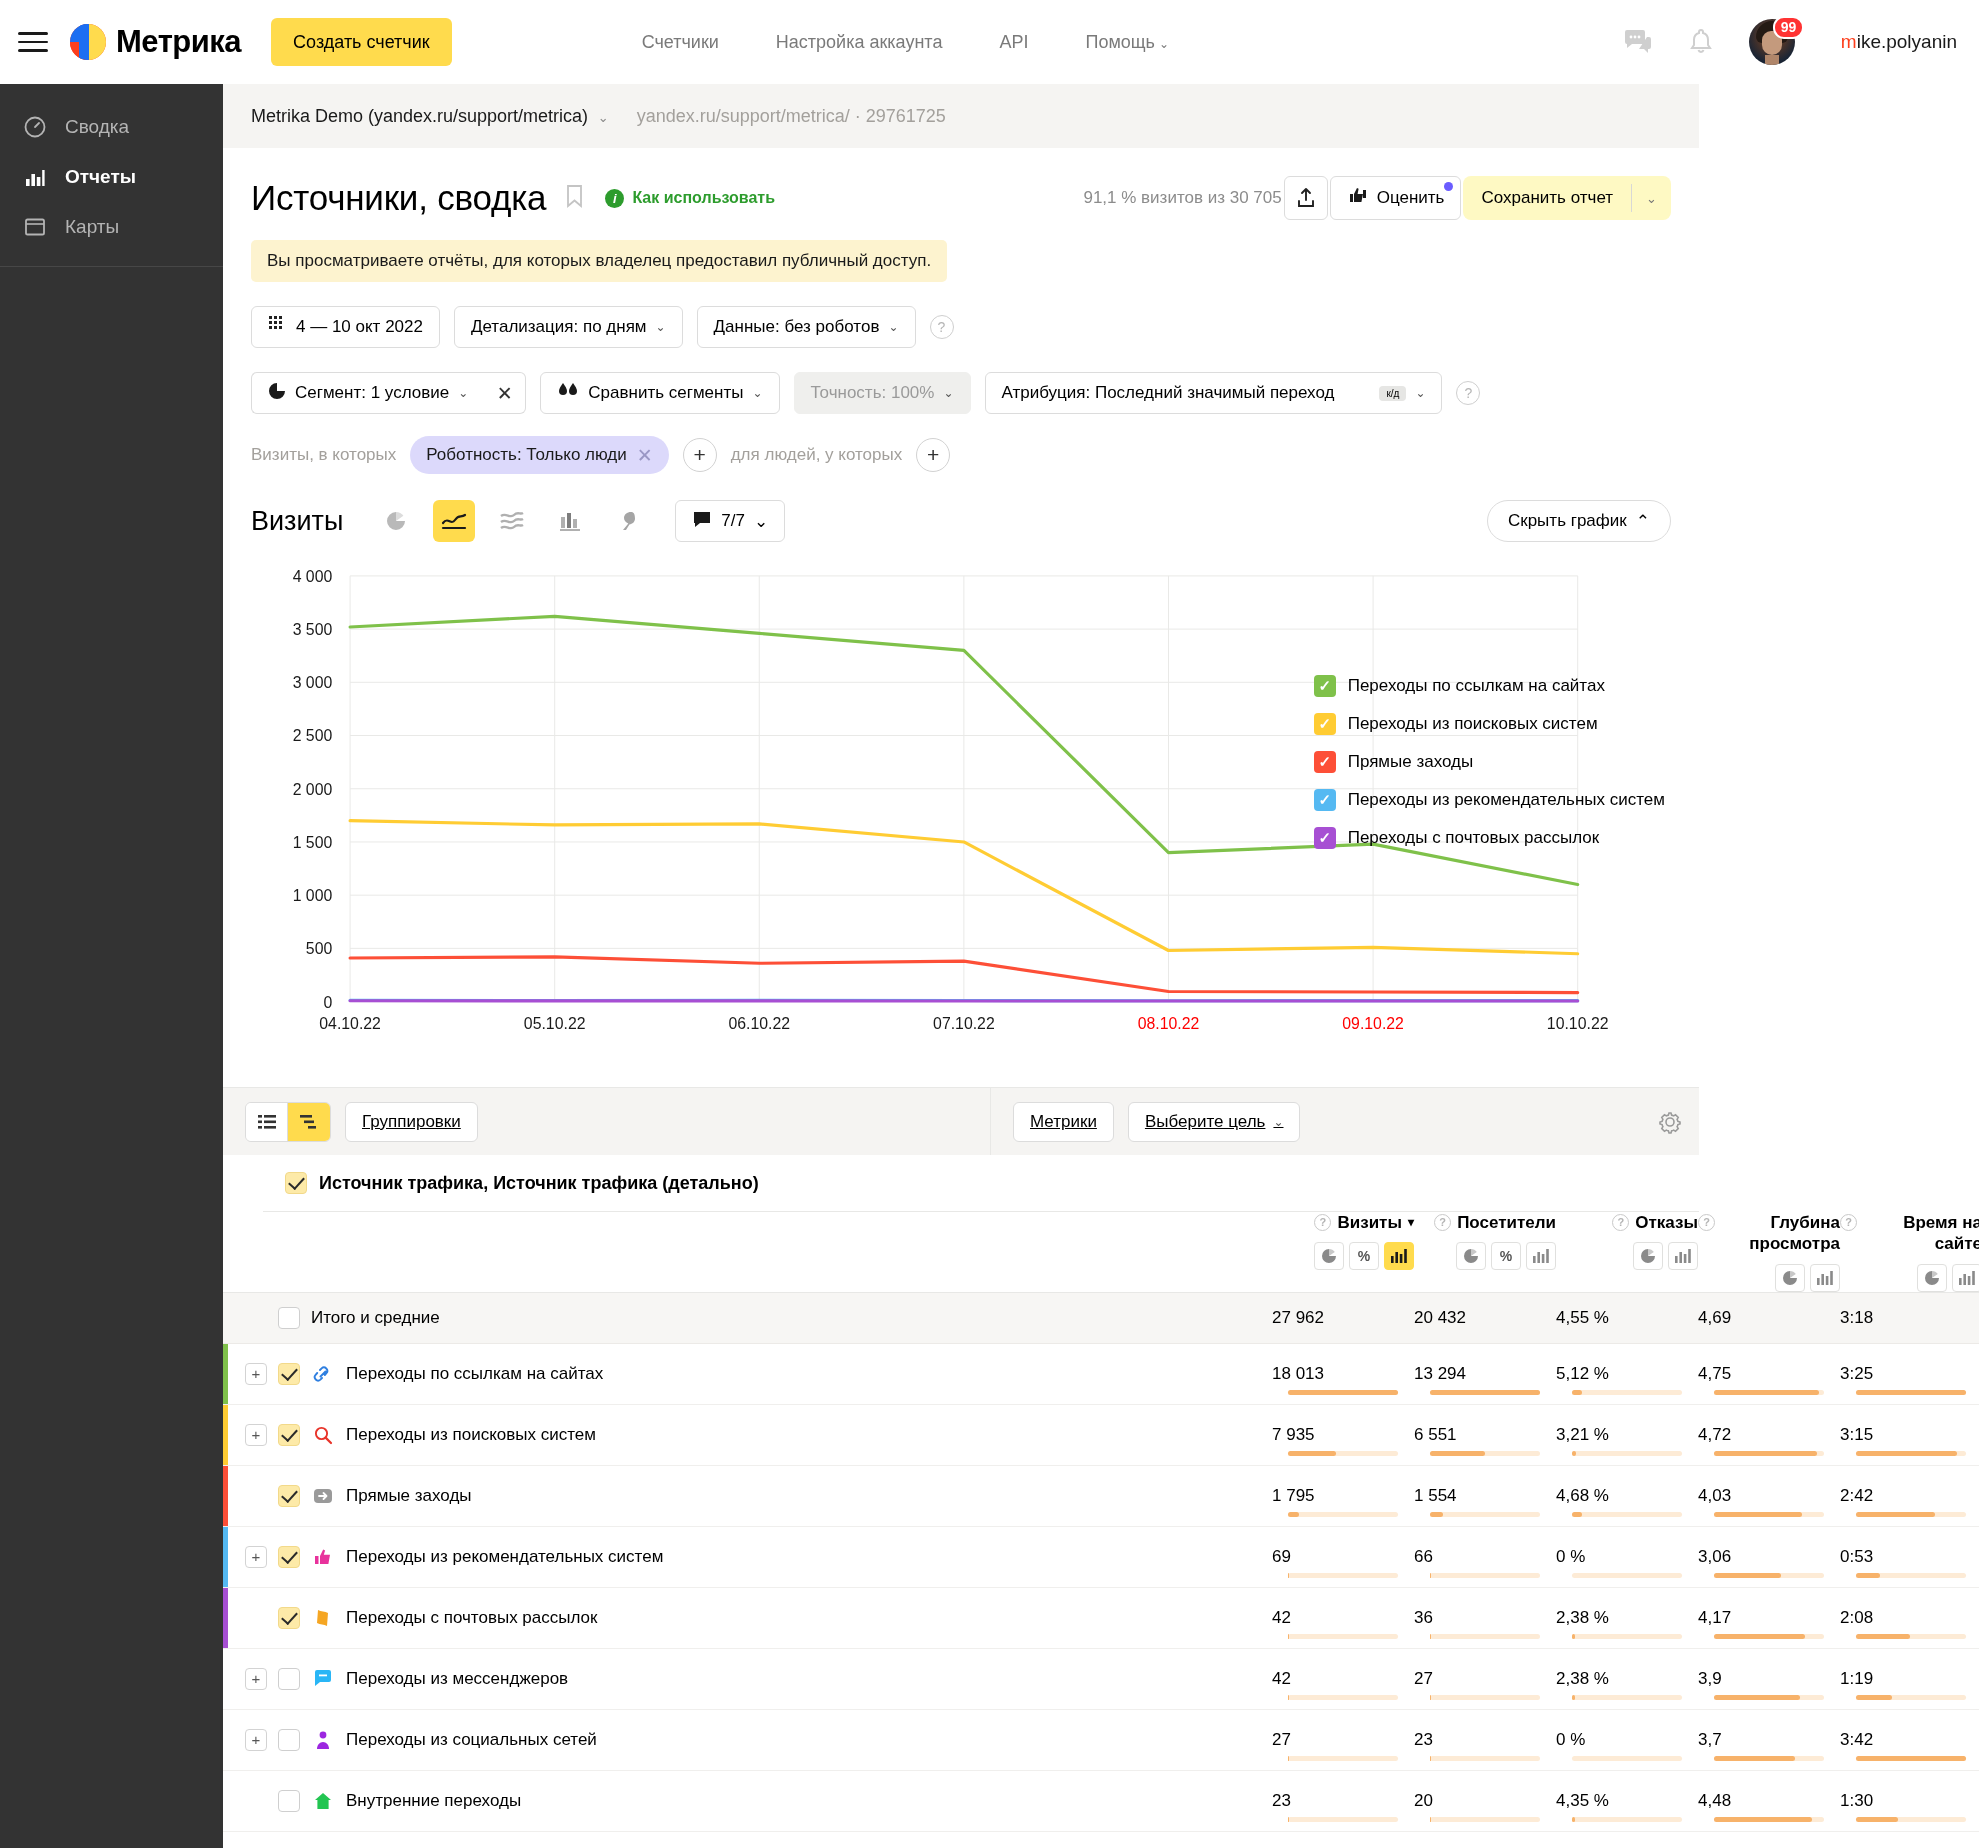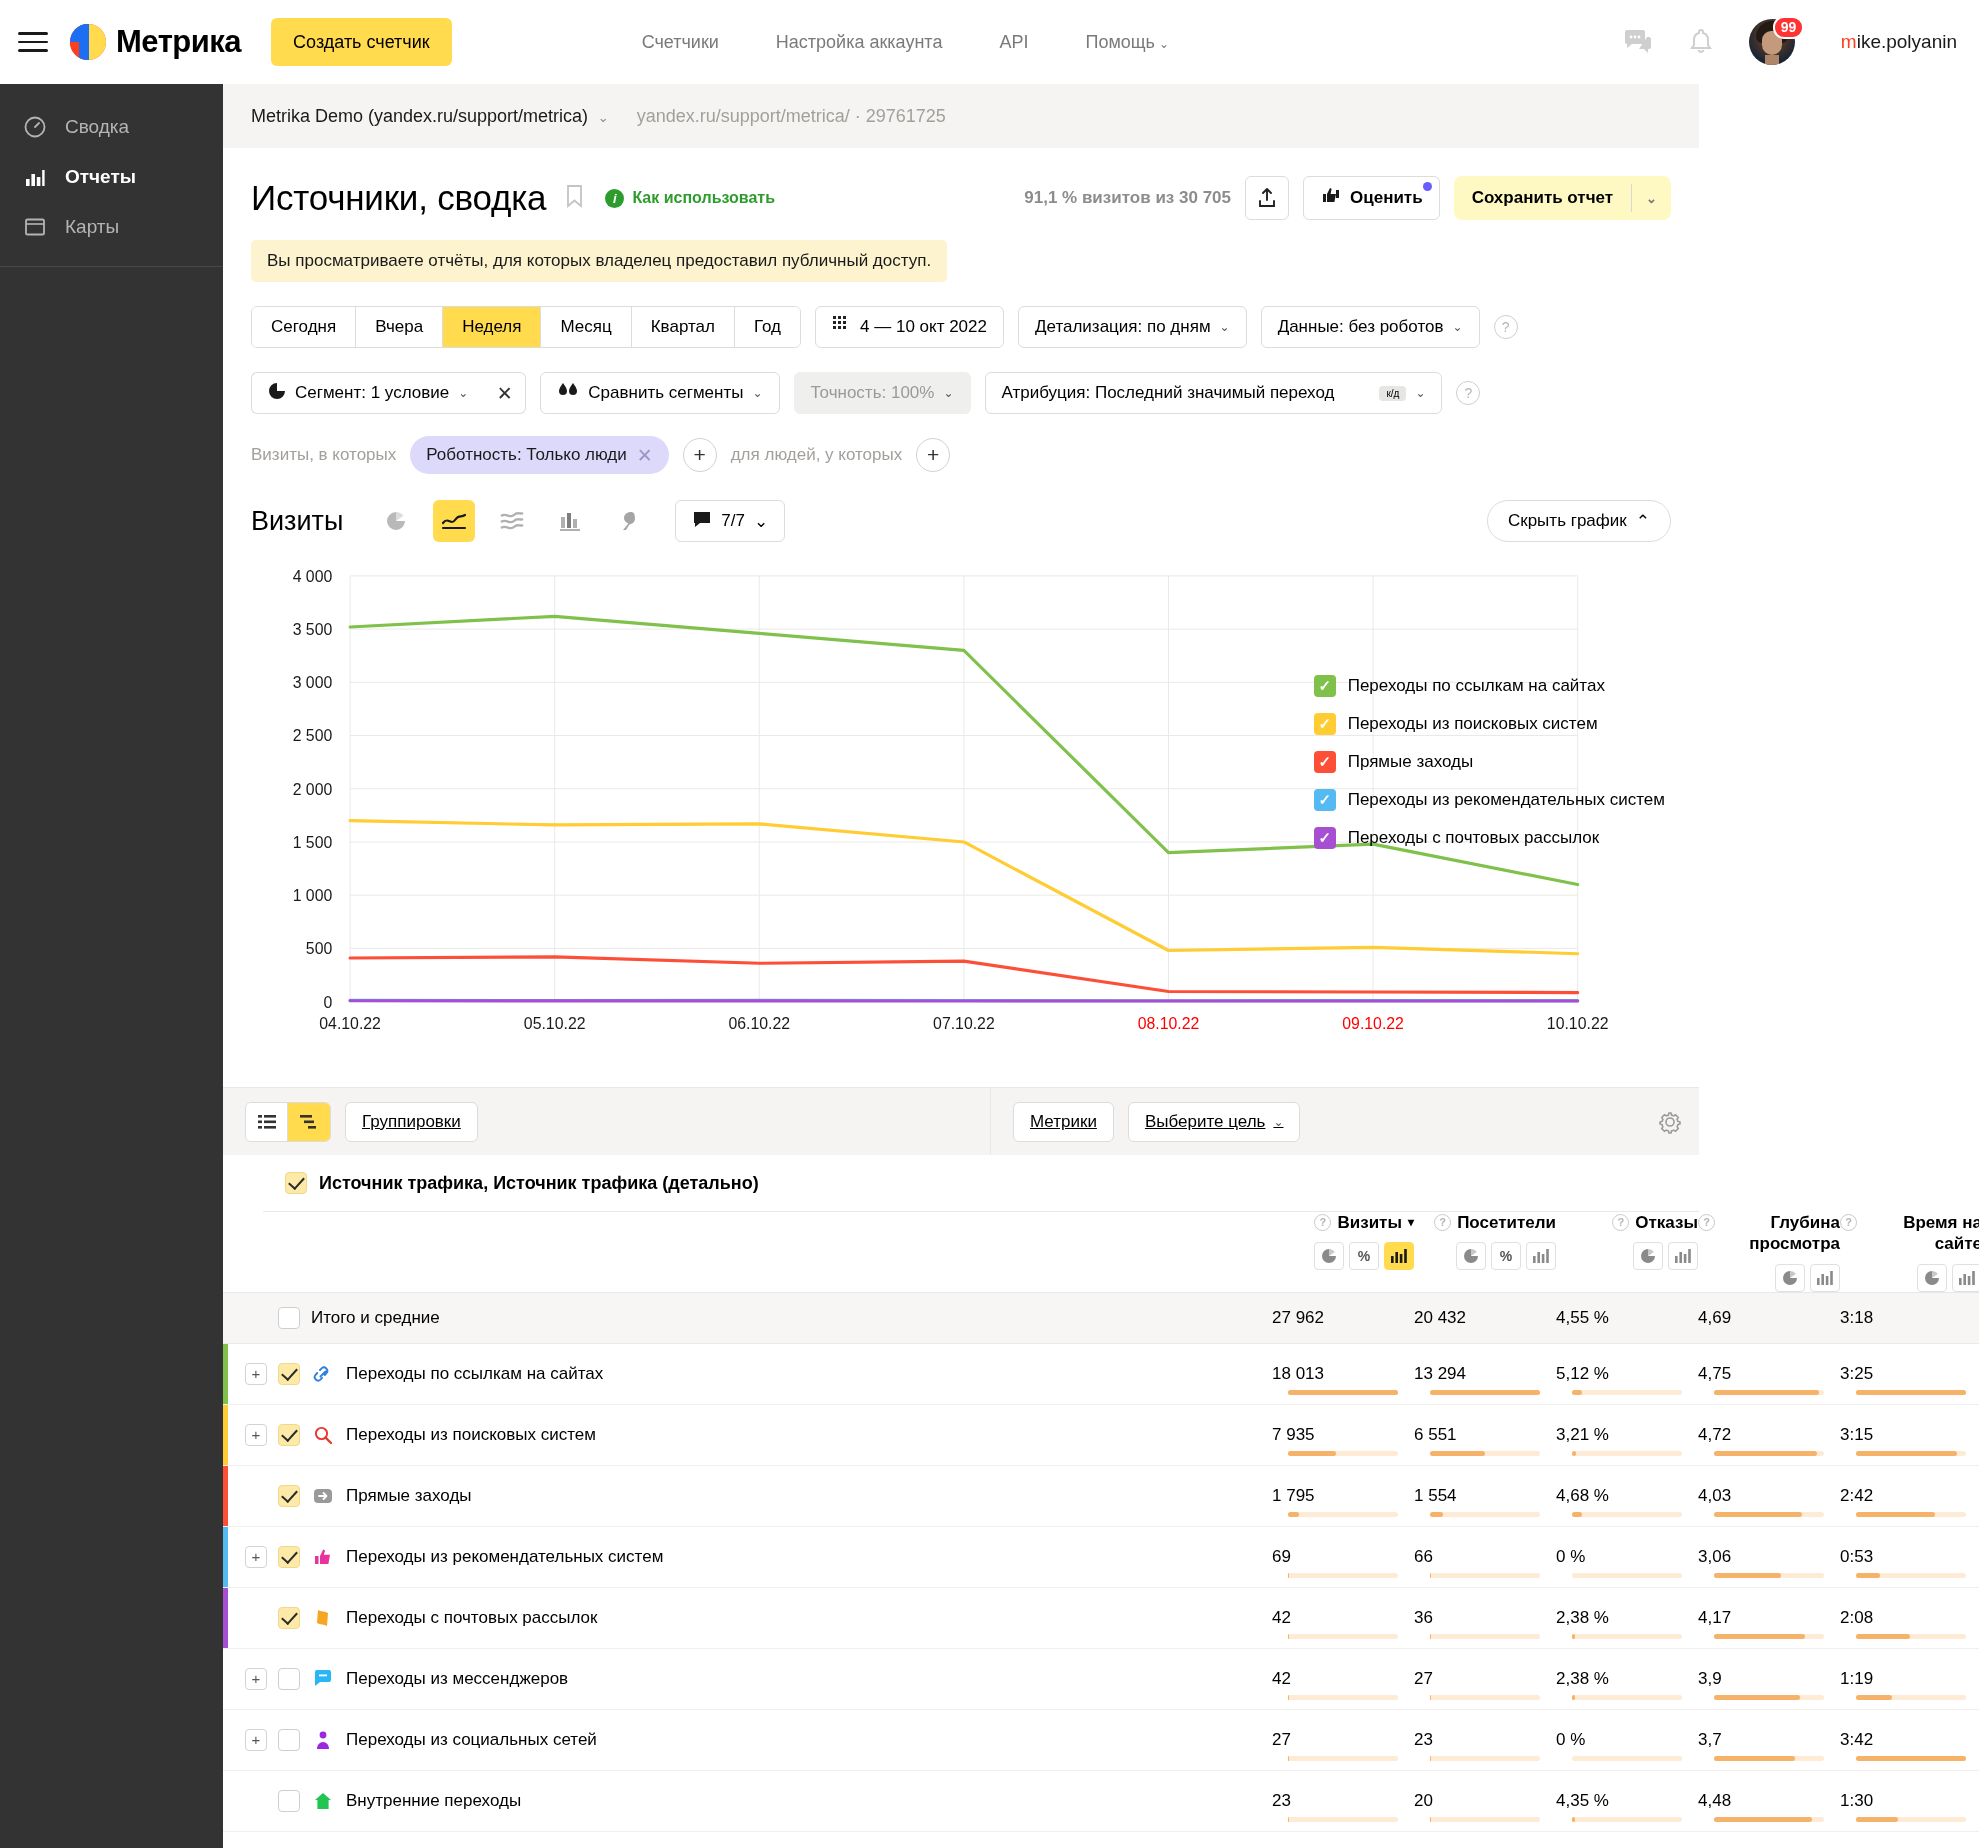--- a/index.html
+++ b/index.html
@@ -85,21 +85,21 @@
   .crumb-sub { color:#a3a09c; white-space:nowrap; }
 
   .titlerow { display:flex; align-items:center; padding:28px 28px 0 28px; }
   .page-title { font-size:35px; font-weight:400; color:#000; letter-spacing:-0.2px; }
   .bookmark-ico { margin-left:20px; cursor:pointer; }
   .howto { display:flex; align-items:center; gap:8px; margin-left:22px; color:#2d9c2d;
            font-size:16px; font-weight:700; cursor:pointer; white-space:nowrap;}
   .info-dot { width:19px; height:19px; border-radius:50%; background:#2d9c2d; color:#fff;
               font-size:13px; font-weight:700; display:flex; align-items:center;
               justify-content:center; font-style:italic; }
-  .title-right { margin-left:auto; display:flex; align-items:center; gap:14px;font-weight:bold; }
+  .title-right { margin-left:auto; display:flex; align-items:center; gap:2px; }
   .visit-share { color:#8c8c8c; font-size:17px; white-space:nowrap; }
   .sq-btn { width:44px; height:44px; border:1px solid #dcdcdc; border-radius:6px; background:#fff;
             display:flex; align-items:center; justify-content:center; cursor:pointer; }
   .rate-btn { height:44px; border:1px solid #dcdcdc; border-radius:6px; background:#fff;
             display:flex; align-items:center; gap:8px; padding:0 16px; cursor:pointer;
             position:relative; font-size:17px; }
   .rate-dot { position:absolute; right:7px; top:5px; width:9px; height:9px; border-radius:50%;
               background:#6a5cff; }
   .save-btn { height:44px; background:#fef9c3; border-radius:8px; display:flex; align-items:center;
               font-size:17px; cursor:pointer; }
@@ -343,28 +343,20 @@
         <span class="lbl">Сохранить отчет</span>
         <span class="div"></span>
         <span class="cv">⌄</span>
       </div>
     </div>
   </div>
 
   <div class="notice">Вы просматриваете отчёты, для которых владелец предоставил публичный доступ.</div>
 
   <div class="ctrlrow">
-    <div class="seg-group">
-      <div>Сегодня</div>
-      <div>Вчера</div>
-      <div class="on">Неделя</div>
-      <div>Месяц</div>
-      <div>Квартал</div>
-      <div>Год</div>
-    </div>
     <div class="pill">
       <span>
         <svg width="19" height="19" viewBox="0 0 19 19">
             <g fill="#222">
               <rect x="1" y="1" width="3" height="3"></rect>
               <rect x="6" y="1" width="3" height="3"></rect>
               <rect x="11" y="1" width="3" height="3"></rect>
               <rect x="1" y="6" width="3" height="3"></rect>
               <rect x="6" y="6" width="3" height="3"></rect>
               <rect x="11" y="6" width="3" height="3"></rect>

